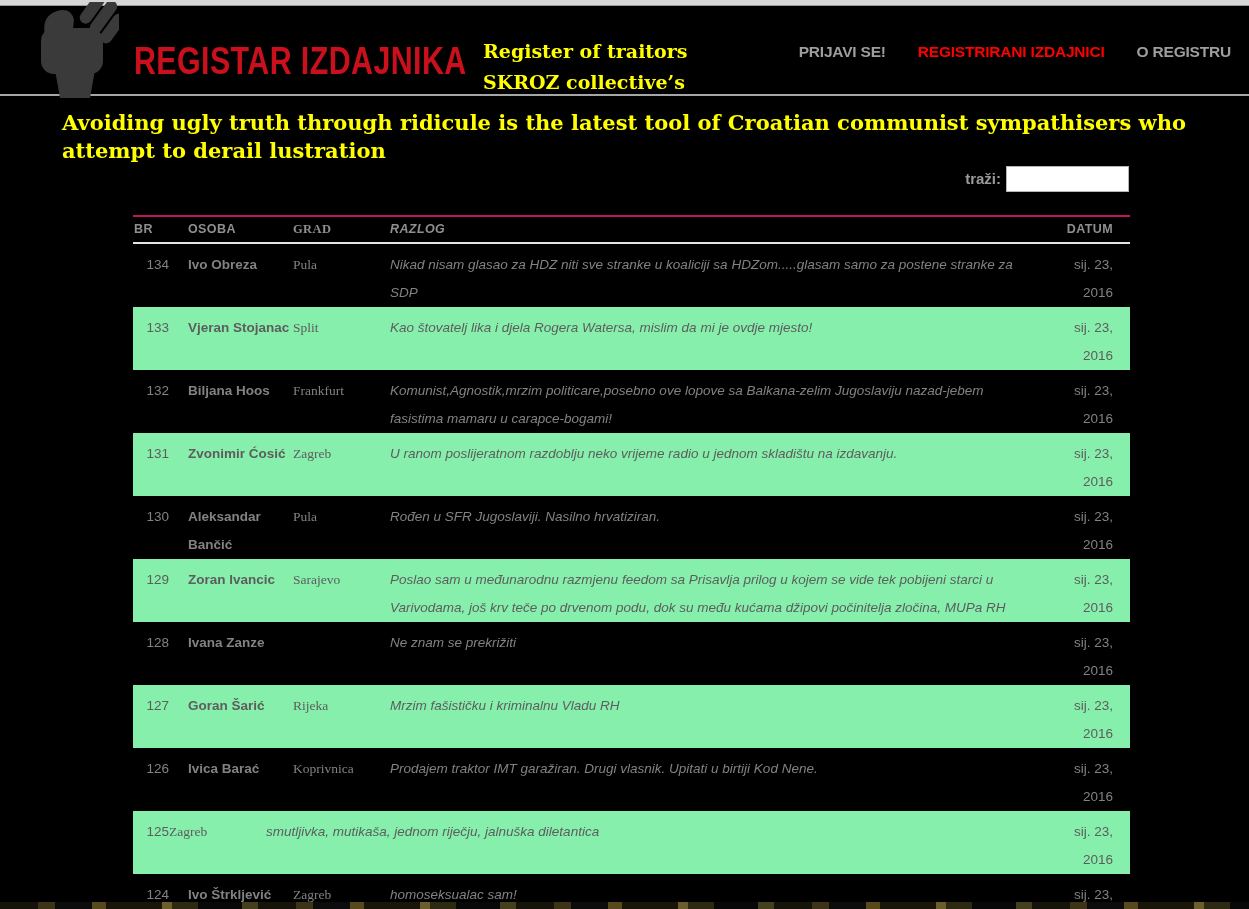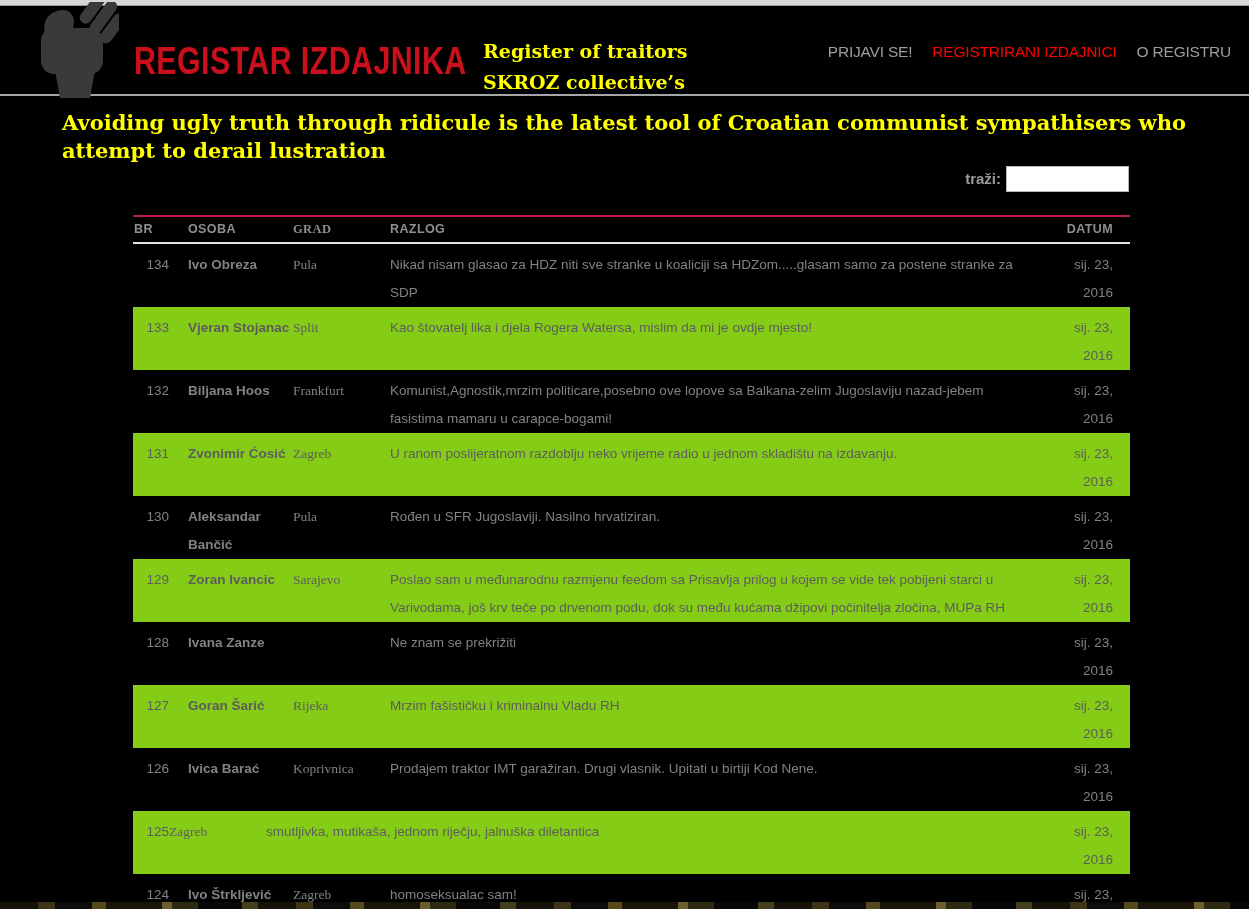--- a/index.html
+++ b/index.html
@@ -37,22 +37,22 @@
     position:absolute; left:483px; top:30px;
     font-family:"DejaVu Serif", serif;
     font-weight:bold;
     color:#ffff00;
     font-size:19px;
     line-height:31px;
     white-space:nowrap;
   }
   nav.main-nav {
     position:absolute; right:18px; top:37px;
-    display:flex; gap:20px;
-    font-weight:normal; font-size:15.5px;
+    display:flex; gap:32px;
+    font-weight:bold; font-size:15.5px;
     letter-spacing:-0.2px;
     white-space:nowrap;
   }
   .nav-item { color:#9e9e9e; text-decoration:none; cursor:pointer; }
   .nav-item.active { color:#fe0000; }
   
   .headline {
     margin:13px 12px 0 62px;
     width:1125px;
     font-family:"DejaVu Serif", serif;
@@ -96,27 +96,27 @@
     letter-spacing:0.4px;
     line-height:15px;
   }
   .trow {
     display:flex;
     min-height:63px;
     padding-top:7px;
     line-height:28px;
     color:#828282;
   }
-  .trow.alt { background:#84cc16; color:#5d5d5d; }
+  .trow.alt { background:#86efac; color:#5d5d5d; }
   .c-br    { width:36px; flex:none; text-align:right; }
   .thead .c-br { text-align:left; padding-left:1px; }
   .c-osoba { width:105px; flex:none; margin-left:19px; }
   .trow .c-osoba { font-weight:bold; }
   .c-grad  { width:97px; flex:none;font-family:Liberation Serif, serif; }
-  .c-razlog{ flex:1; padding-right:22px; }
+  .c-razlog{ flex:1; padding-right:22px;font-style:italic; }
   .c-datum { width:64px; flex:none; text-align:right; margin-right:17px; }
   
   .bottom-texture {
     position:absolute; left:0; bottom:0;
     width:100%; height:7px;
     background:
       repeating-linear-gradient(90deg,
         #15130a 0 38px, #3d3418 38px 55px, #0c0c0c 55px 92px,
         #57491c 92px 106px, #191508 106px 162px, #6b5e2a 162px 172px,
         #2e2a12 172px 198px, #080808 198px 242px, #44401e 242px 258px);

